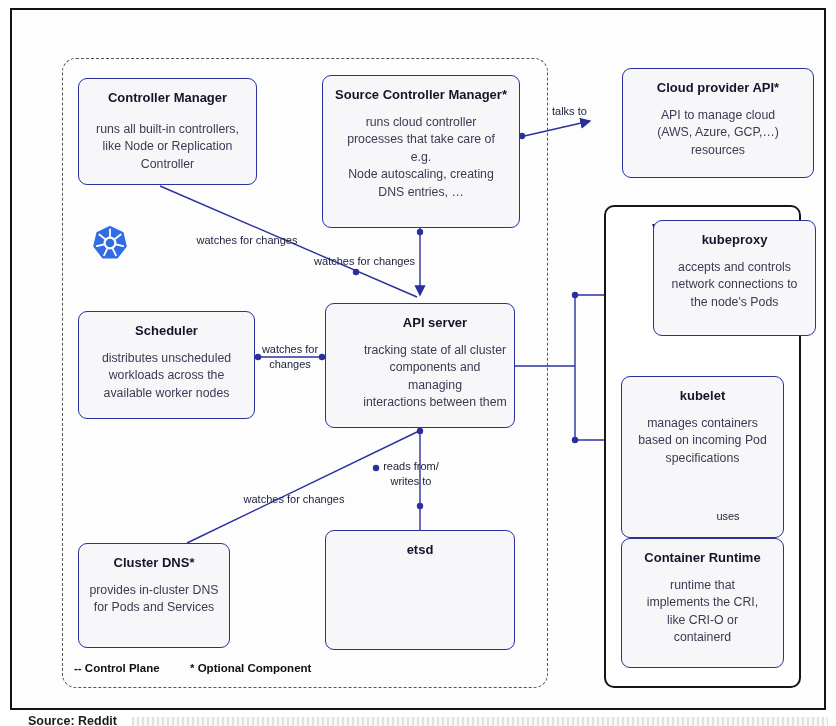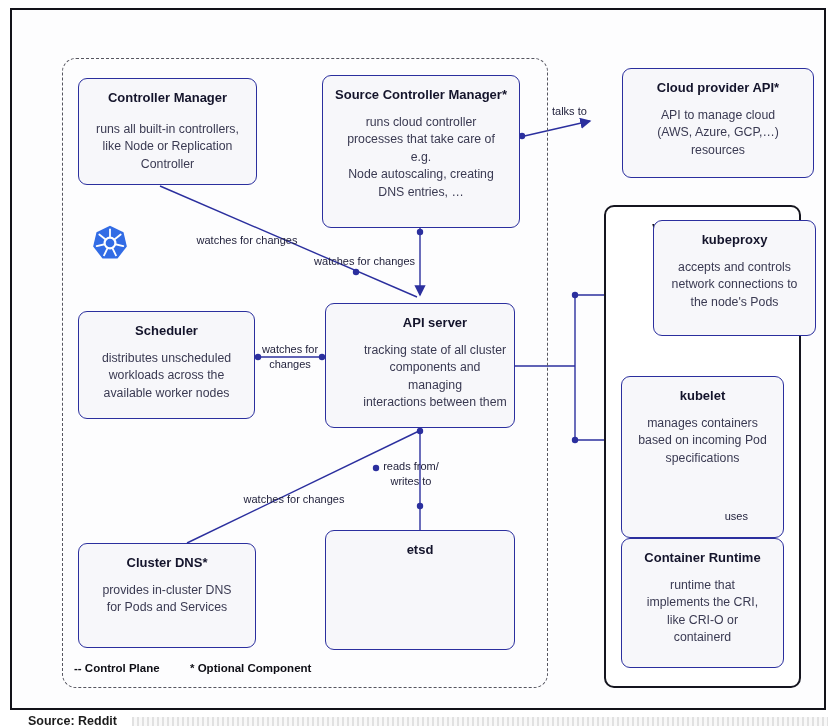--- a/index.html
+++ b/index.html
@@ -107,21 +107,21 @@
 available worker nodes</div>
   </div>
 
   <div class="box" style="left:325px; top:303px; width:190px; height:125px;padding-left:36px;">
     <div class="box-title">API server</div>
     <div class="box-body">tracking state of all cluster
 components and managing
 interactions between them</div>
   </div>
 
-  <div class="box" style="left:78px; top:543px; width:178px; height:105px;">
+  <div class="box" style="left:78px; top:543px; width:152px; height:105px;">
     <div class="box-title">Cluster DNS*</div>
     <div class="box-body">provides in-cluster DNS
 for Pods and Services</div>
   </div>
 
   <div class="box" style="left:325px; top:530px; width:190px; height:120px;justify-content:space-between;">
     <div class="box-title">etsd</div>
   </div>
 
   <div class="box" style="left:622px; top:68px; width:192px; height:110px;">
@@ -156,21 +156,21 @@
 like CRI-O or
 containerd</div>
   </div>
 
   <div class="edge-label" style="left:552px; top:104px; width:56px; text-align:left;">talks to</div>
   <div class="edge-label" style="left:188px; top:233px; width:118px; text-align:center;">watches for changes</div>
   <div class="edge-label" style="left:300px; top:254px; width:115px; text-align:right;">watches for changes</div>
   <div class="edge-label" style="left:256px; top:342px; width:68px; text-align:center;">watches for changes</div>
   <div class="edge-label" style="left:380px; top:459px; width:62px; text-align:center;">reads from/ writes to</div>
   <div class="edge-label" style="left:235px; top:492px; width:118px; text-align:center;">watches for changes</div>
-  <div class="edge-label" style="left:708px; top:509px; width:40px; text-align:right;">uses</div>
+  <div class="edge-label" style="left:708px; top:509px; width:40px; text-align:center;">uses</div>
 
   <div class="legend-item" style="left:74px; top:662px;">-- Control Plane</div>
   <div class="legend-item" style="left:190px; top:662px;">* Optional Component</div>
 
   <div class="source">Source: Reddit</div>
   <div class="artifact-strip"></div>
 
 </div>
 
 </body></html>

